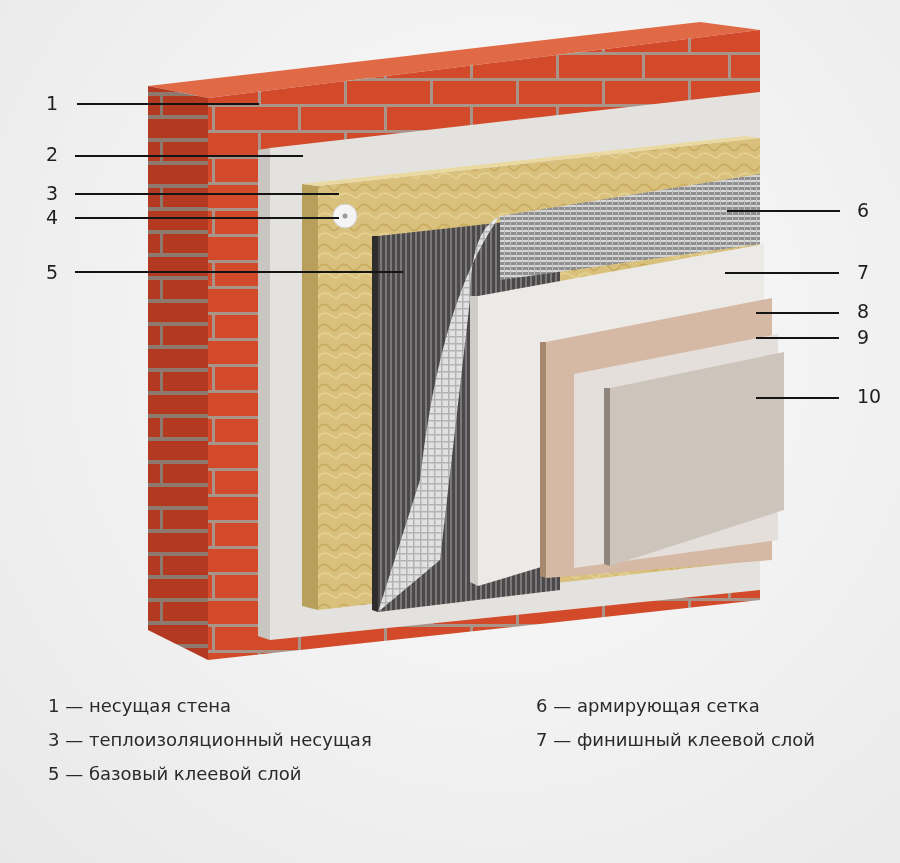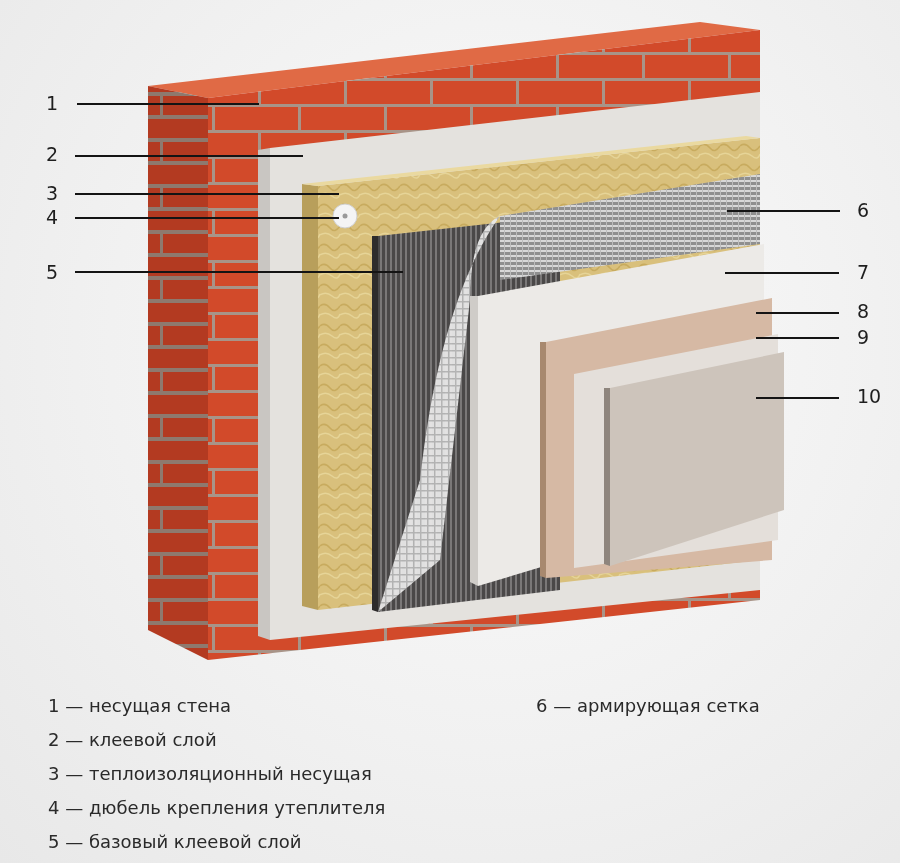--- a/index.html
+++ b/index.html
@@ -126,21 +126,20 @@
 <div class="callout-num" style="left:857px;top:302px">8</div>
 
 <div class="callout-line" style="left:756px;top:337px;width:83px"></div>
 <div class="callout-num" style="left:857px;top:328px">9</div>
 
 <div class="callout-line" style="left:756px;top:397px;width:83px"></div>
 <div class="callout-num" style="left:857px;top:387px">10</div>
 
 <div class="legend" style="left:48px">
   <div class="row"><span>1</span><span> — </span><span>несущая стена</span></div>
-  <div class="row"><span>2</span><span> — </span><span>клеевой слой</span></div>
   <div class="row"><span>3</span><span> — </span><span>теплоизоляционный несущая</span></div>
-  <div class="row"><span>4</span><span> — </span><span>дюбель крепления утеплителя</span></div>
   <div class="row"><span>5</span><span> — </span><span>базовый клеевой слой</span></div>
 </div>
 
 <div class="legend" style="left:536px">
   <div class="row"><span>6</span><span> — </span><span>армирующая сетка</span></div>
+  <div class="row"><span>7</span><span> — </span><span>финишный клеевой слой</span></div>
 </div>
 
 </body></html>

